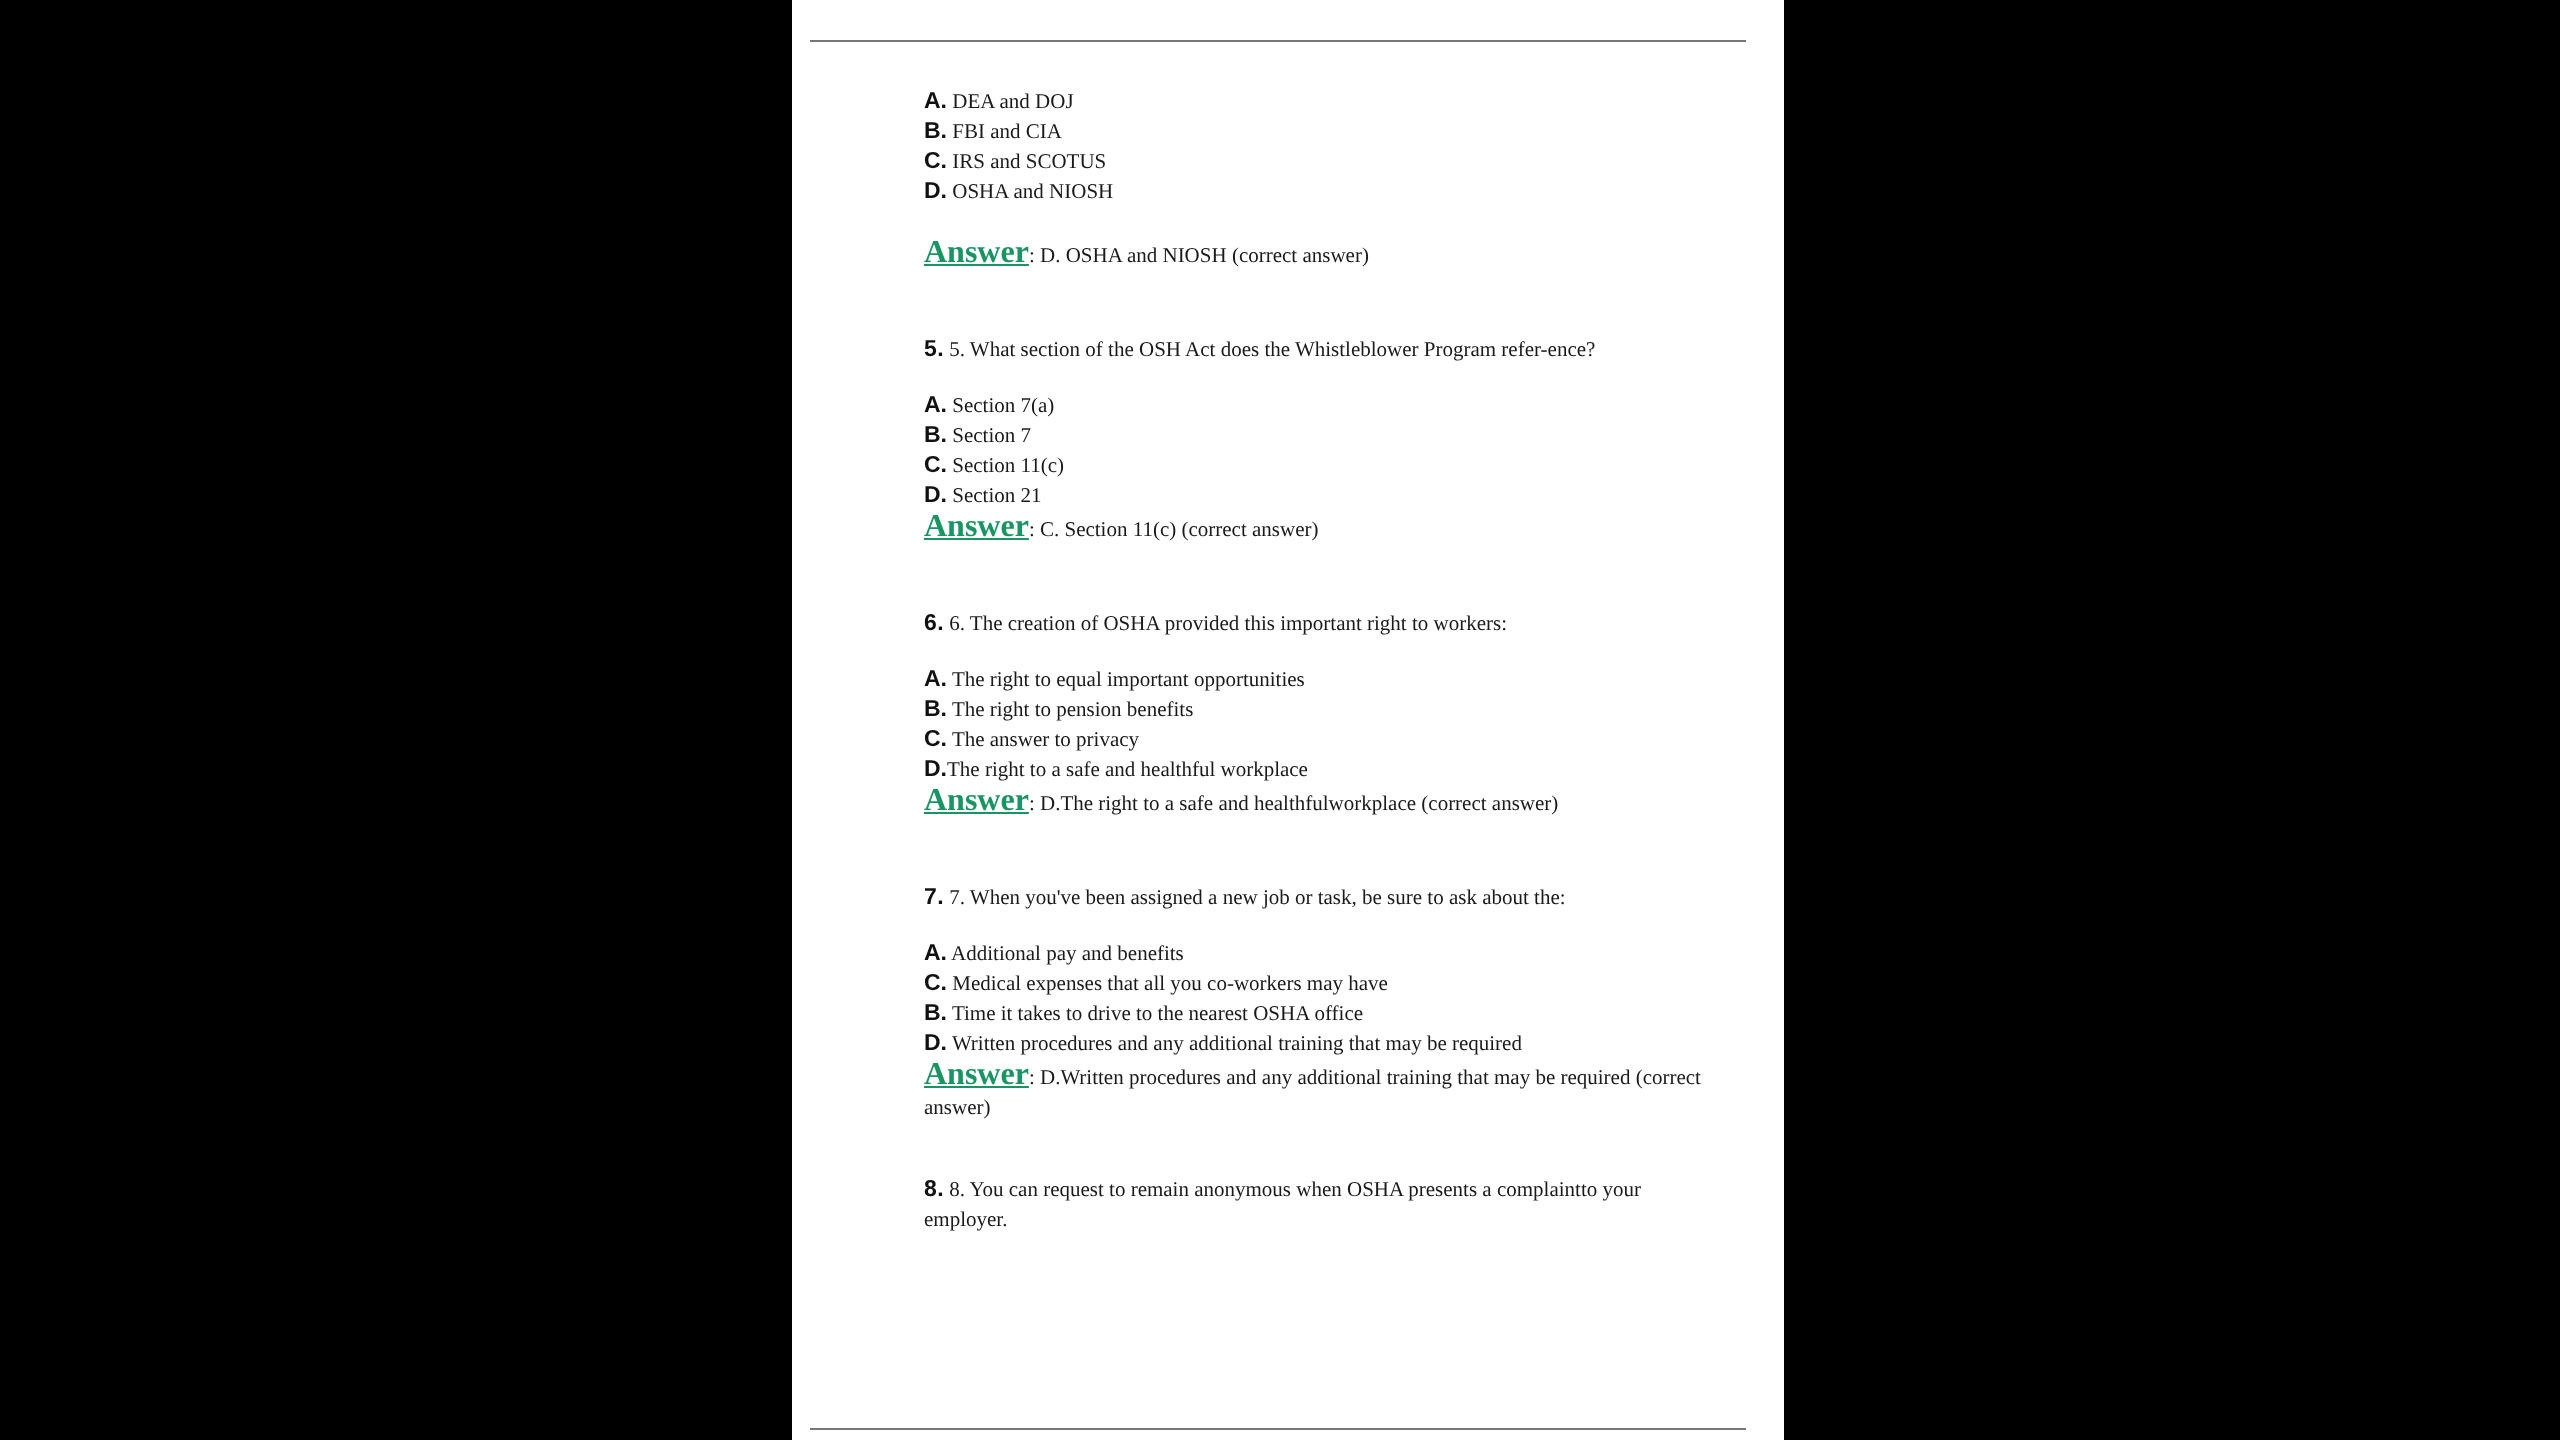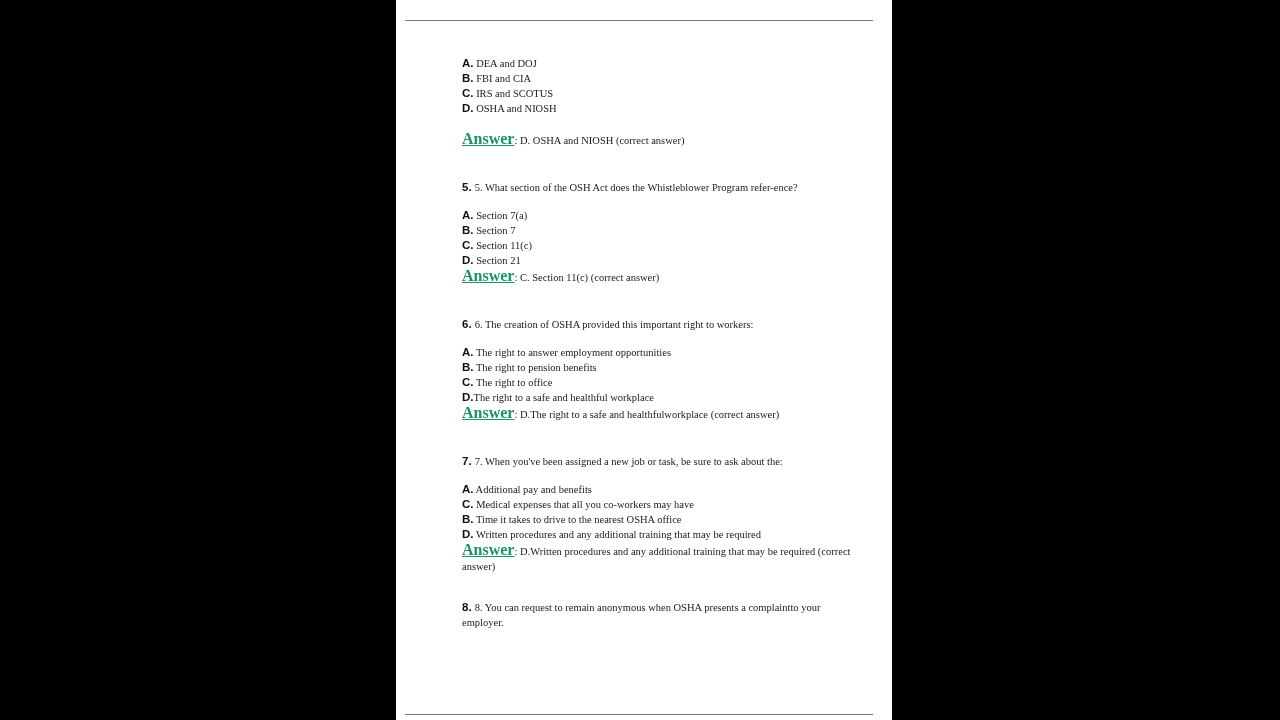--- a/index.html
+++ b/index.html
@@ -111,21 +111,21 @@
 <body>
 
 <div class="viewer">
   <div class="page">
 
     <div class="rule rule-top"></div>
 
     <div class="content">
 
       <div class="qblock first">
-        <div class="options" style="margin-top:12px">
+        <div class="options" style="margin-top:0">
           <div class="opt">
             <span class="optletter">A.</span>
             <span>DEA and DOJ</span>
           </div>
           <div class="opt">
             <span class="optletter">B.</span>
             <span>FBI and CIA</span>
           </div>
           <div class="opt">
             <span class="optletter">C.</span>
@@ -170,29 +170,29 @@
       </div>
 
       <div class="qblock" style="margin-top:32px">
         <div class="qline">
           <span class="qnum">6.</span>
           <span>6. The creation of OSHA provided this important right to workers:</span>
         </div>
         <div class="options">
           <div class="opt">
             <span class="optletter">A.</span>
-            <span>The right to answer employment opportunities</span>
+            <span>The right to equal important opportunities</span>
           </div>
           <div class="opt">
             <span class="optletter">B.</span>
             <span>The right to pension benefits</span>
           </div>
           <div class="opt">
             <span class="optletter">C.</span>
-            <span>The right to office</span>
+            <span>The answer to privacy</span>
           </div>
           <div class="opt">
             <span class="optletter tight">D.</span><span>The right to a safe and healthful workplace</span>
           </div>
         </div>
         <div class="ansline">
           <a href="#" class="anslink">Answer</a><span>: D.The right to a safe and healthfulworkplace (correct answer)</span>
         </div>
       </div>
 

